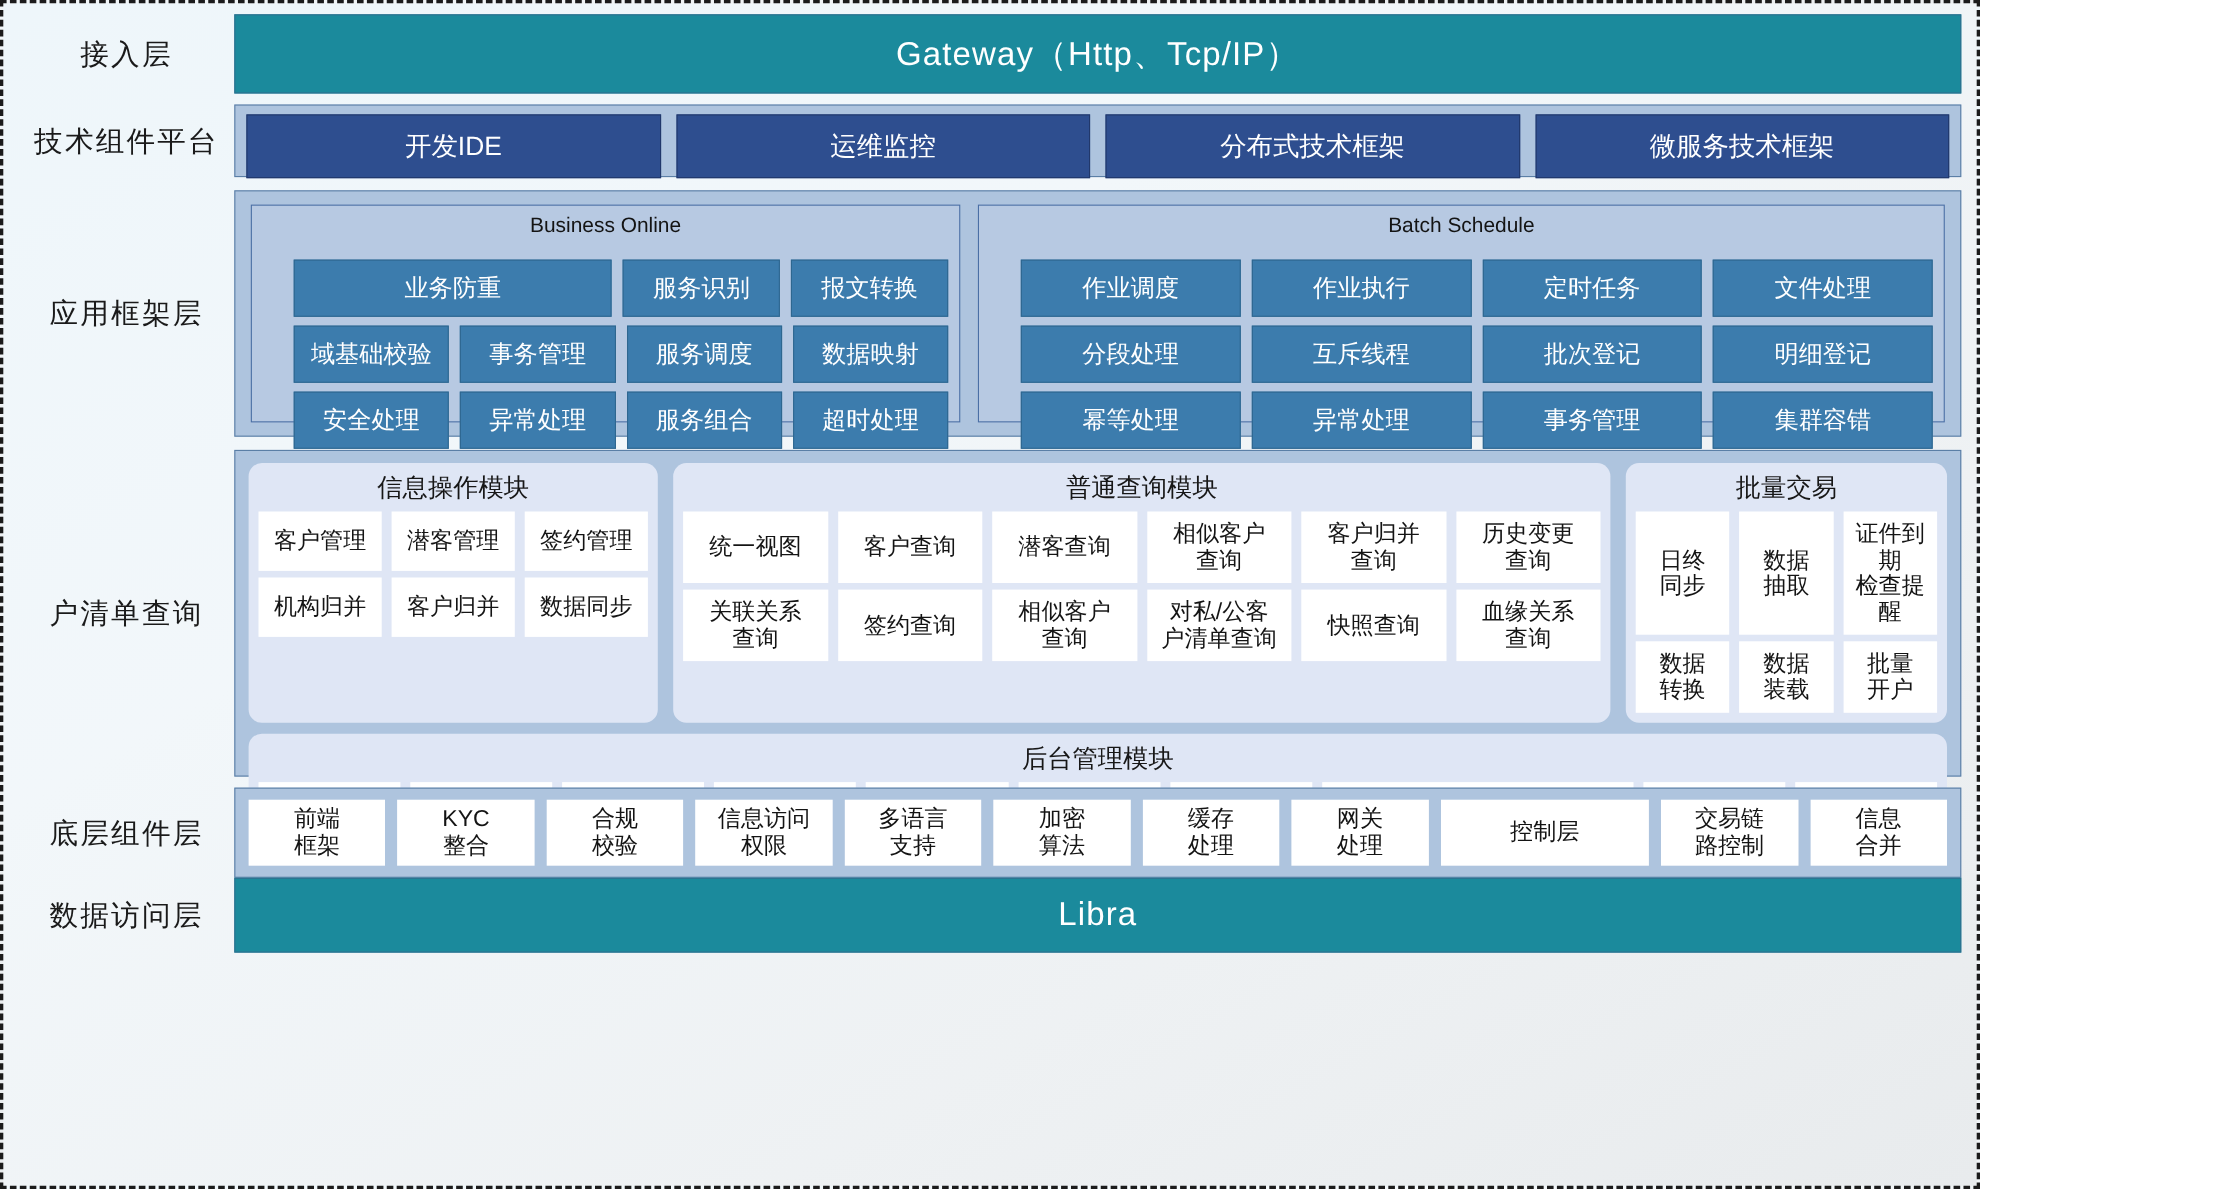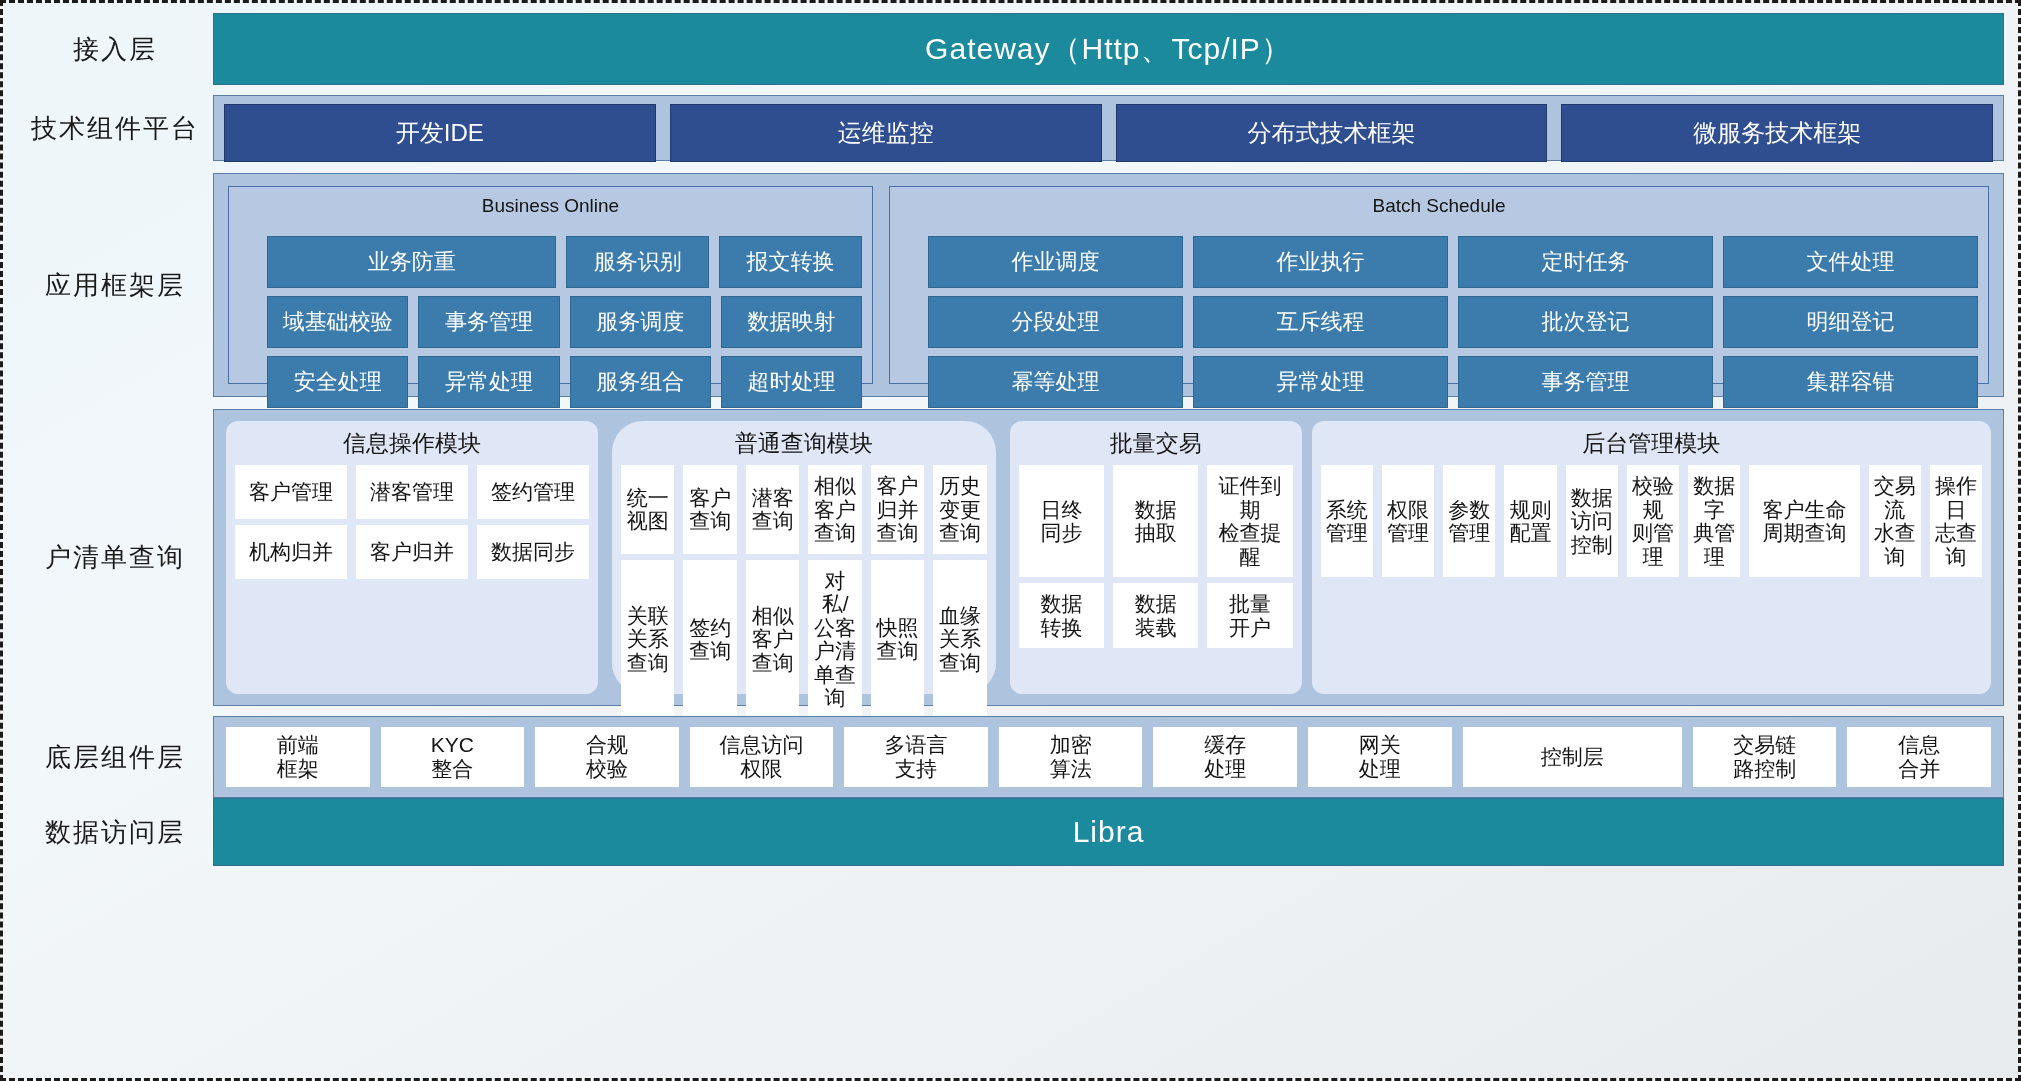--- a/index.html
+++ b/index.html
@@ -4,21 +4,21 @@
 <style>
   * { box-sizing: border-box; margin: 0; padding: 0; }
   html, body {
     width: 2021px; height: 1081px;
     font-family: "Liberation Sans", "DejaVu Sans", sans-serif;
     background: #ffffff;
     overflow: hidden;
   }
   #canvas {
     position: relative;
-    width: 2021px; height: 1081px;
+    width: 1800px; height: 1081px;
     background: linear-gradient(150deg, #eef6fa 0%, #f2f7fa 35%, #eef1f3 70%, #e8ebed 100%);
     border: 3px dashed #1b1b1b;
     padding: 10px 14px 8px 14px;
     display: flex;
     flex-direction: column;
   }
   .row {
     display: flex;
     align-items: stretch;
     width: 100%;
@@ -114,34 +114,34 @@
     white-space: nowrap;
   }
   .app-cell.wide2 { flex: 2.07; }
 
   
   .biz-panel {
     flex: 1;
     background: #aec4de;
     border: 1px solid #5b7fa6;
     display: flex;
-    flex-direction: row;
+    flex-direction: column;
     gap: 10px;
     padding: 11px 12px;
   }
   .biz-top { display: flex; gap: 14px; }
   .mod-card {
     background: #dfe6f5;
     border-radius: 12px;
     padding: 4px 9px 9px 9px;
     display: flex;
     flex-direction: column;
   }
   .mod-card.info  { flex: 0 0 372px; }
-  .mod-card.query { flex: 1; border-radius: 31px; }
+  .mod-card.query { flex: 1; }
   .mod-card.batch { flex: 0 0 292px; }
   .mod-card.admin { flex: 1; }
   .mod-title {
     text-align: center;
     font-size: 23px;
     color: #171717;
     padding: 3px 0 6px 0;
   }
   .mod-grid { display: flex; flex-direction: column; gap: 6px; flex: 1; }
   .mod-line { display: flex; gap: 9px; }

